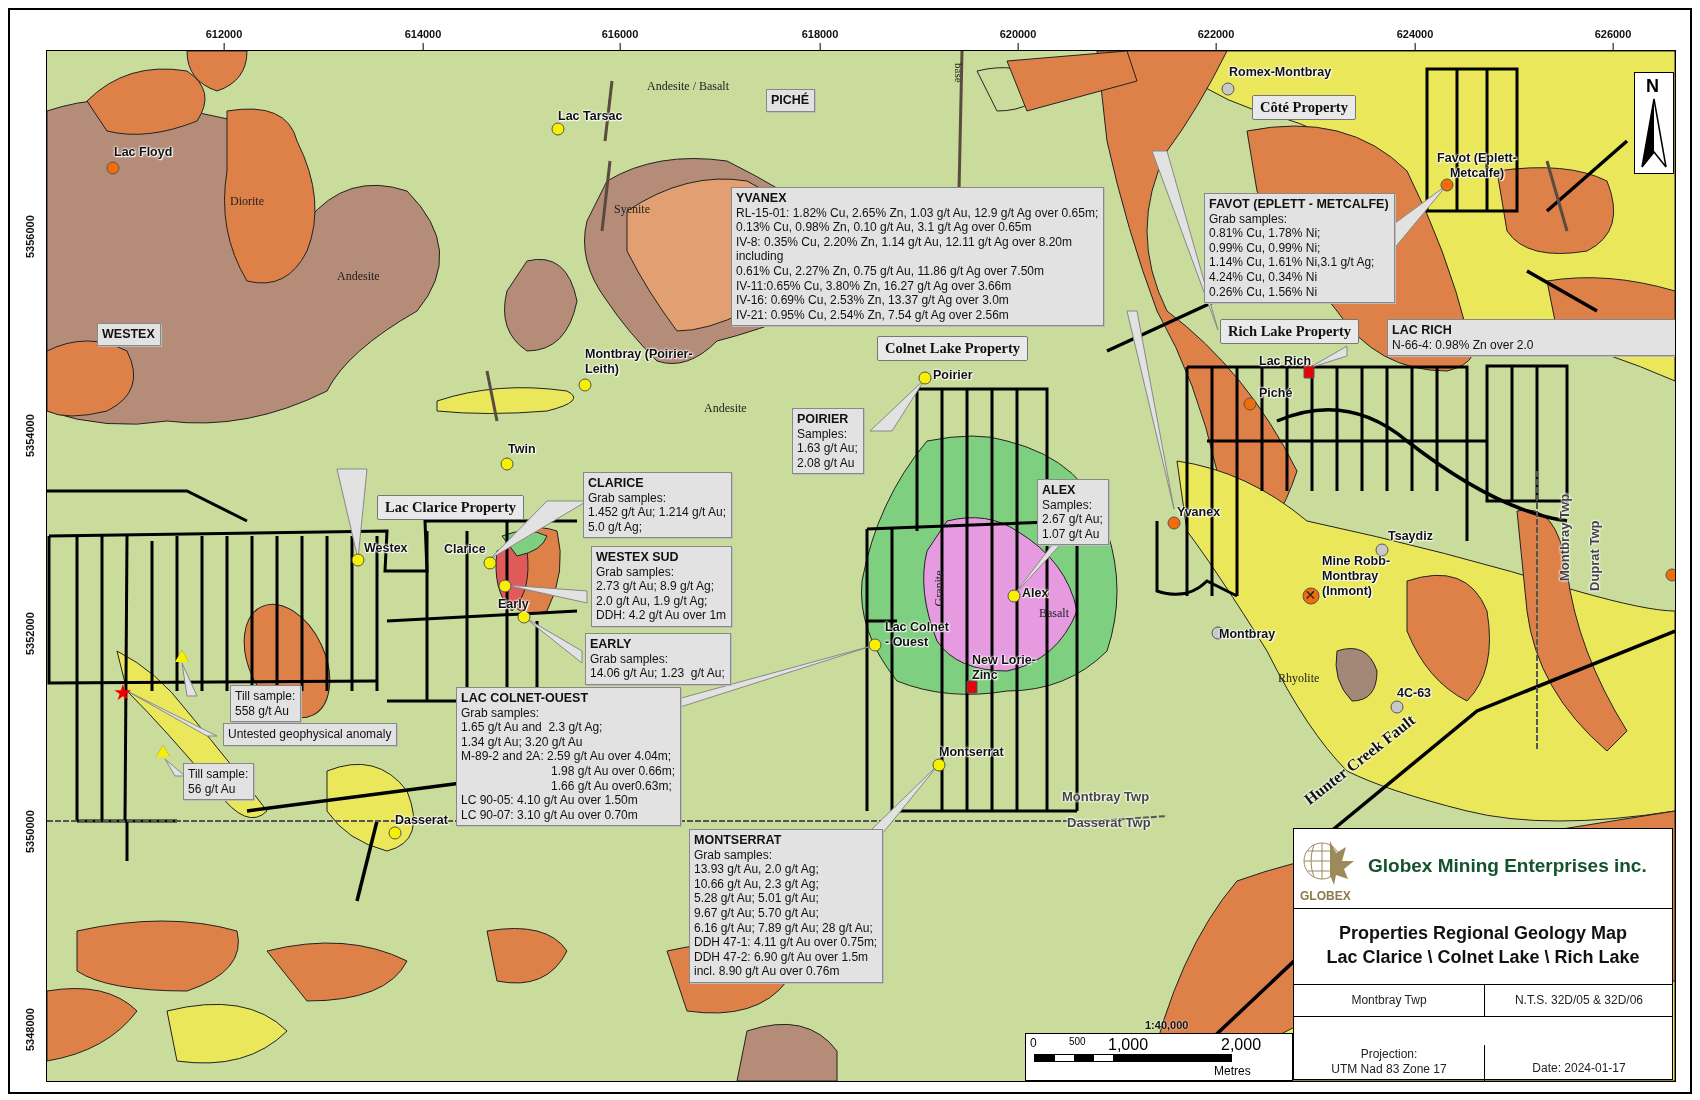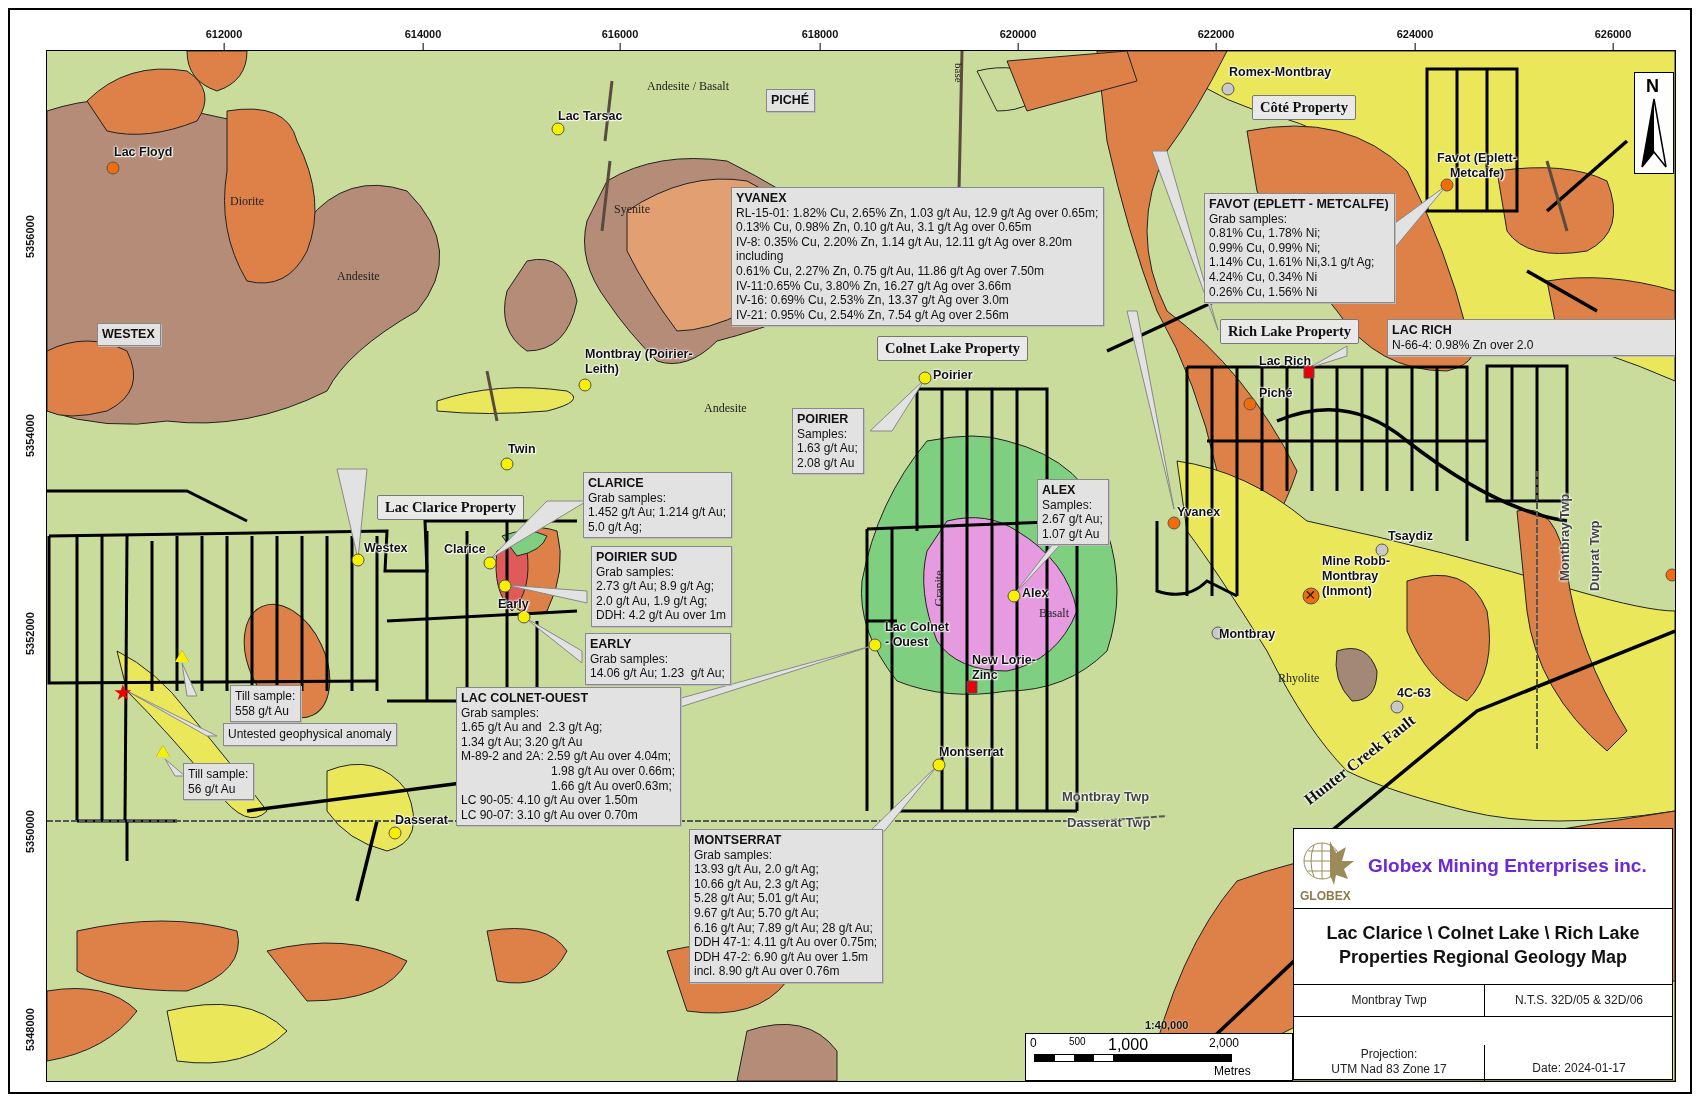--- a/index.html
+++ b/index.html
@@ -295,21 +295,21 @@
 0.81% Cu, 1.78% Ni;
 0.99% Cu, 0.99% Ni;
 1.14% Cu, 1.61% Ni,3.1 g/t Ag;
 4.24% Cu, 0.34% Ni
 0.26% Cu, 1.56% Ni</span></div>
     <div class="callout" style="left:1340px;top:268px;width:290px;overflow:hidden"><span class="t">LAC RICH</span><span>N-66-4: 0.98% Zn over 2.0</span></div>
     <div class="callout" style="left:50px;top:272px"><span class="t">WESTEX</span></div>
     <div class="callout" style="left:536px;top:421px"><span class="t">CLARICE</span><span>Grab samples:
 1.452 g/t Au; 1.214 g/t Au;
 5.0 g/t Ag;</span></div>
-    <div class="callout" style="left:544px;top:495px"><span class="t">POIRIER SUD</span><span>Grab samples:
+    <div class="callout" style="left:544px;top:495px"><span class="t">WESTEX SUD</span><span>Grab samples:
 2.73 g/t Au; 8.9 g/t Ag;
 2.0 g/t Au, 1.9 g/t Ag;
 DDH: 4.2 g/t Au over 1m</span></div>
     <div class="callout" style="left:538px;top:582px"><span class="t">EARLY</span><span>Grab samples:
 14.06 g/t Au; 1.23  g/t Au;</span></div>
     <div class="callout" style="left:745px;top:357px"><span class="t">POIRIER</span><span>Samples:
 1.63 g/t Au;
 2.08 g/t Au</span></div>
     <div class="callout" style="left:990px;top:428px"><span class="t">ALEX</span><span>Samples:
 2.67 g/t Au;
@@ -345,39 +345,39 @@
     <svg width="38" height="80" style="position:absolute;left:0;top:24px">
       <polygon points="19,2 31,70 19,55 7,70" fill="#fff" stroke="#000" stroke-width="1.5"></polygon>
       <polygon points="19,2 19,55 7,70" fill="#000"></polygon>
     </svg>
   </div>
 
   <div class="scalebox">
     <span style="position:absolute;left:4px;top:2px;font-size:12px">0</span>
     <span style="position:absolute;left:43px;top:2px;font-size:10px">500</span>
     <span style="position:absolute;left:82px;top:2px;font-size:16px">1,000</span>
-    <span style="position:absolute;left:183px;top:2px;font-size:12px">2,000</span>
+    <span style="position:absolute;left:195px;top:2px;font-size:16px">2,000</span>
     <div style="position:absolute;left:8px;top:20px;width:196px;height:6px;border:1px solid #000;background:linear-gradient(90deg,#000 0 10%,#fff 10% 20%,#000 20% 30%,#fff 30% 40%,#000 40% 50%,#000 50% 100%)"></div>
     <span style="position:absolute;left:188px;top:30px;font-size:12px">Metres</span>
   </div>
 
   <div class="titleblock">
     <div class="tb-row" style="top:0;height:80px">
       <svg width="60" height="70" style="position:absolute;left:6px;top:6px">
         <circle cx="22" cy="26" r="18" fill="none" stroke="#9c8a5a" stroke-width="1"></circle>
         <path d="M22,8 L22,44 M4,26 L40,26 M8,16 L36,16 M8,36 L36,36 M14,10 Q8,26 14,42 M30,10 Q36,26 30,42" stroke="#9c8a5a" stroke-width="1" fill="none"></path>
         <path d="M30,6 L36,18 L46,12 L42,26 L54,26 L44,34 L48,44 L36,40 L34,50 L30,40 Z" fill="#9c8a5a"></path>
       </svg>
       <span style="position:absolute;left:6px;top:60px;font-size:12px;font-weight:bold;color:#8c7a4a">GLOBEX</span>
-      <span style="position:absolute;left:74px;top:26px;font-size:19px;font-weight:bold;color:#6d28d9">Globex Mining Enterprises inc.</span>
+      <span style="position:absolute;left:74px;top:26px;font-size:19px;font-weight:bold;color:#14532d">Globex Mining Enterprises inc.</span>
     </div>
     <div class="tb-row" style="top:80px;height:76px">
       <div style="position:absolute;left:0;width:100%;top:12px;text-align:center;font-size:18px;font-weight:bold;line-height:24px;color:#111">
+        <div>Properties Regional Geology Map</div>
         <div>Lac Clarice \ Colnet Lake \ Rich Lake</div>
-        <div>Properties Regional Geology Map</div>
       </div>
     </div>
     <div class="tb-row" style="top:156px;height:32px">
       <div class="tb-cell" style="left:0;width:190px;top:8px">Montbray Twp</div>
       <div style="position:absolute;left:190px;top:0;width:1px;height:100%;background:#000"></div>
       <div class="tb-cell" style="left:190px;width:190px;top:8px">N.T.S. 32D/05 &amp; 32D/06</div>
     </div>
     <div style="position:absolute;left:0;top:216px;width:100%;height:36px">
       <div class="tb-cell" style="left:0;width:190px;top:2px;line-height:15px">
         <div>Projection:</div>

